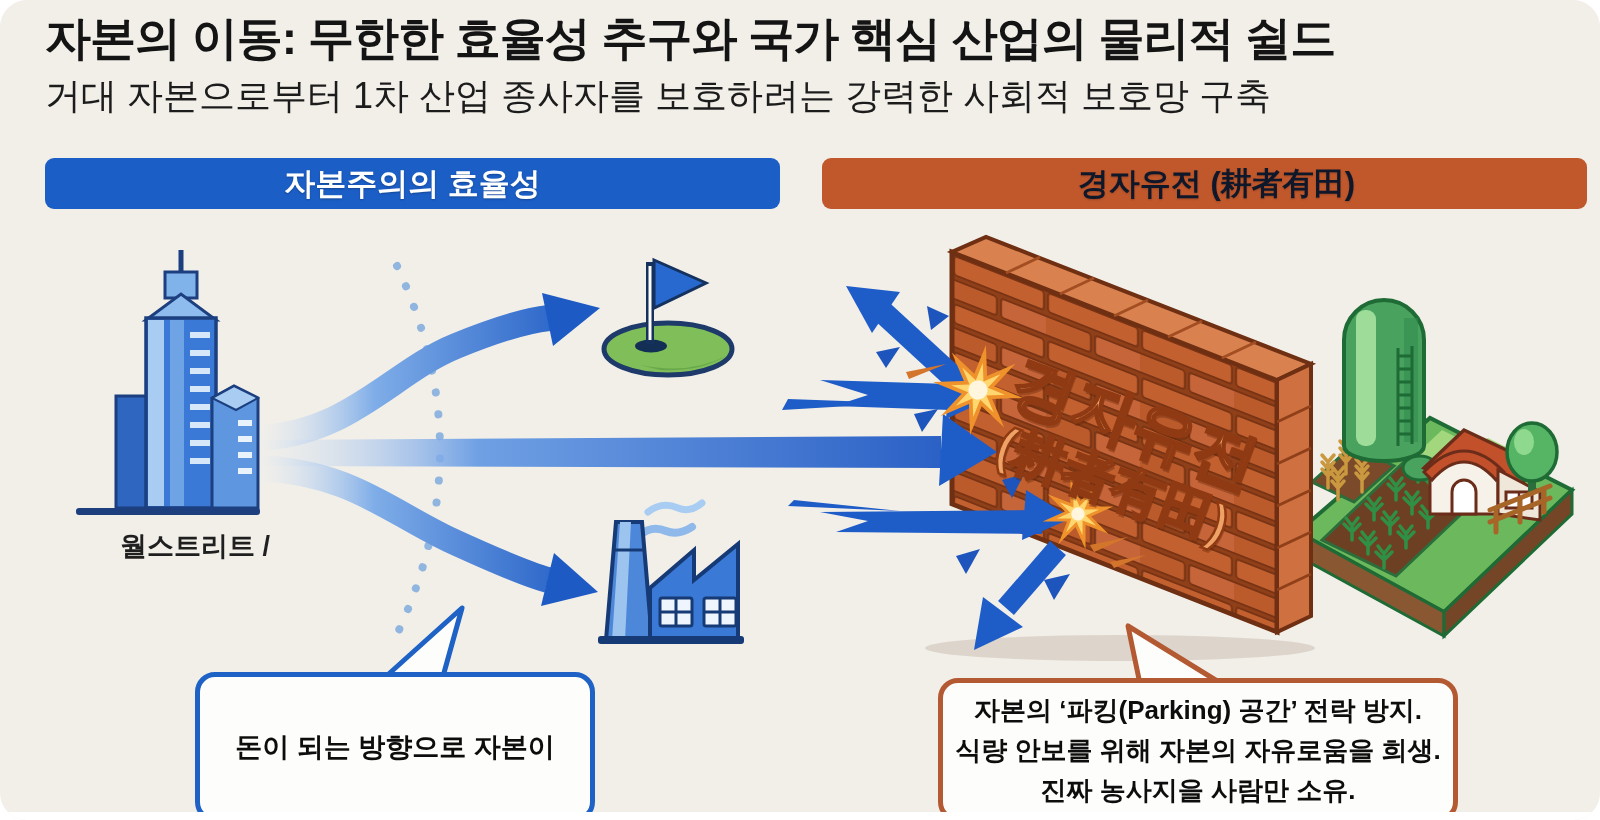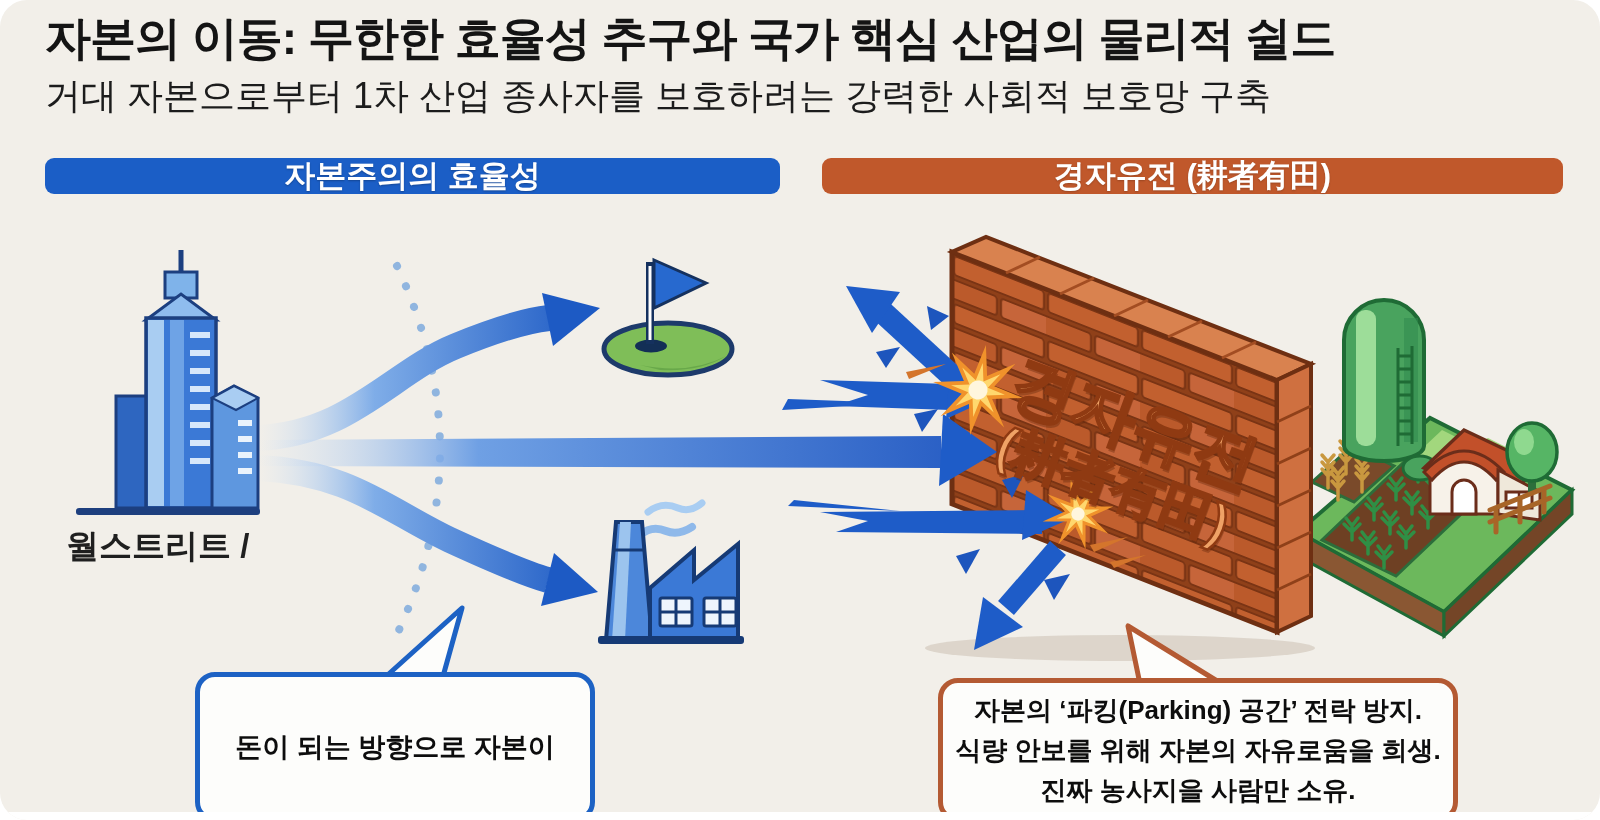--- a/index.html
+++ b/index.html
@@ -2,25 +2,25 @@
 <html><head>
 <meta charset="utf-8">
 <style>
   html,body{margin:0;padding:0;}
   .stage{position:relative;width:1600px;height:820px;background:#f2efe9;overflow:hidden;
          font-family:"Liberation Sans","DejaVu Sans",sans-serif;border-radius:27px;}
   .stage svg{position:absolute;left:0;top:0;}
   .title{position:absolute;left:45px;top:8px;font-size:46px;font-weight:800;color:#141414;
          letter-spacing:-1px;white-space:nowrap;}
   .subtitle{position:absolute;left:45px;top:72px;font-size:36px;font-weight:500;color:#1c1c1c;white-space:nowrap;}
-  .bar{position:absolute;top:158px;height:36px;border-radius:9px;display:flex;align-items:center;
+  .bar{position:absolute;top:158px;height:51px;border-radius:9px;display:flex;align-items:center;
        justify-content:center;font-size:31px;font-weight:700;white-space:nowrap;}
   .bar-left{left:45px;width:735px;background:#1b5ec6;color:#ffffff;text-shadow:0 1px 2px rgba(0,0,0,.25);}
-  .bar-right{left:822px;width:741px;background:#c0582b;color:#ffffff;text-shadow:0 1px 2px rgba(0,0,0,.2);}
-  .src-label{position:absolute;left:66px;top:526px;width:204px;text-align:left;font-size:33px;
+  .bar-right{left:822px;width:741px;background:#c0582b;color:#0f172a;text-shadow:0 1px 2px rgba(0,0,0,.2);padding-left:24px;}
+  .src-label{position:absolute;left:66px;top:526px;width:204px;text-align:right;font-size:27px;
              font-weight:700;color:#1f1f1f;line-height:40px;}
   .wall-text{position:absolute;left:992px;top:334px;width:330px;text-align:center;
              transform:rotate(20deg);transform-origin:0 0;color:#efa266;font-weight:800;
              -webkit-text-stroke:2.5px #8f3a12;text-shadow:2px 3px 0 rgba(90,35,8,.35);white-space:nowrap;}
   .wall-text .wt1{font-size:64px;line-height:70px;}
   .wall-text .wt2{font-size:52px;line-height:60px;}
   .bubble{position:absolute;background:#fdfdfb;border-radius:20px;display:flex;flex-direction:column;
           align-items:center;justify-content:center;text-align:center;font-weight:700;color:#0d0d0d;}
   .bubble div{white-space:nowrap;}
   .bubble-left{left:195px;top:672px;width:390px;height:140px;border:5px solid #1d62c4;

